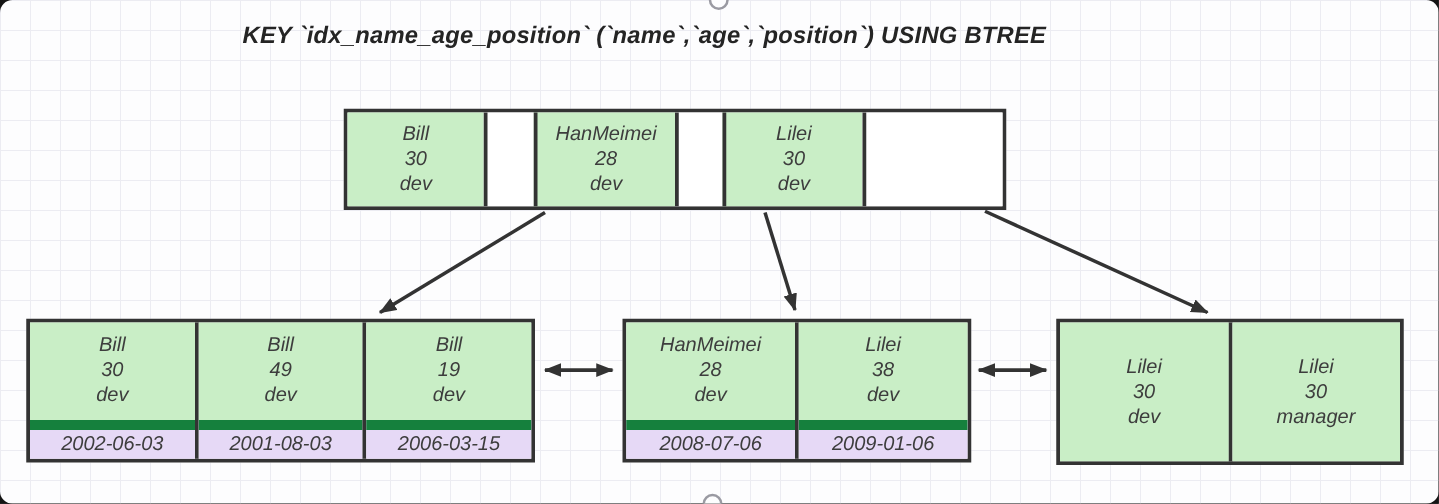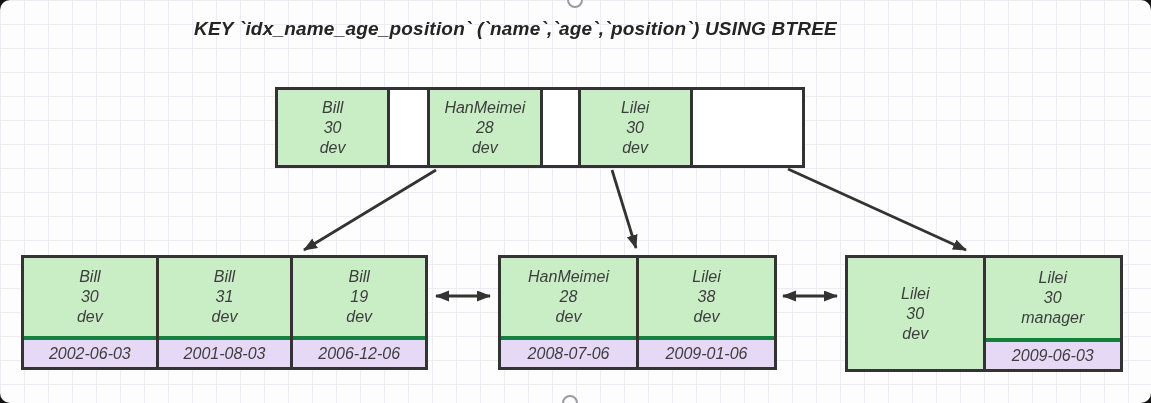--- a/index.html
+++ b/index.html
@@ -17,21 +17,21 @@
     font-size:19px;font-weight:700;color:#242424;letter-spacing:0.2px;
   }
   .node{position:absolute;display:flex;border:3px solid #333;box-sizing:border-box;background:#fff;}
   .node .col{display:flex;flex-direction:column;box-sizing:border-box;}
   .node .col + .col{border-left:3px solid #333;}
   .cell{
     display:flex;flex-direction:column;justify-content:center;align-items:center;
     box-sizing:border-box;color:#3d3d3d;font-size:16px;line-height:20px;text-align:center;
   }
   .key{background:#c9eec6;flex:1;}
-  .data{background:#e6d9f6;height:31px;border-top:4px solid #15803d;flex:none;justify-content:center;}
+  .data{background:#e6d9f6;height:31px;border-top:8px solid #15803d;flex:none;justify-content:center;}
   .pointer{background:#ffffff;}
   
   .root .c-k1{width:137px;} .root .c-p1{width:40px;}
   .root .c-k2{width:132px;} .root .c-p2{width:38px;}
   .root .c-k3{width:134px;} .root .c-p3{flex:1;}
   .arrows{position:absolute;left:0;top:0;width:1151px;height:403px;pointer-events:none;}
 </style>
 </head>
 <body>
 
@@ -65,32 +65,32 @@
       <div class="cell key">
         <div>Bill</div>
         <div>30</div>
         <div>dev</div>
       </div>
       <div class="cell data">2002-06-03</div>
     </div>
     <div class="col" style="flex:1;">
       <div class="cell key">
         <div>Bill</div>
-        <div>31</div>
+        <div>49</div>
         <div>dev</div>
       </div>
       <div class="cell data">2001-08-03</div>
     </div>
     <div class="col" style="flex:1;">
       <div class="cell key">
         <div>Bill</div>
         <div>19</div>
         <div>dev</div>
       </div>
-      <div class="cell data">2006-12-06</div>
+      <div class="cell data">2006-03-15</div>
     </div>
   </div>
 
   <div class="node" style="left:498px;top:255px;width:279px;height:115px;">
     <div class="col" style="flex:1;">
       <div class="cell key">
         <div>HanMeimei</div>
         <div>28</div>
         <div>dev</div>
       </div>
@@ -113,21 +113,20 @@
         <div>30</div>
         <div>dev</div>
       </div>
     </div>
     <div class="col" style="flex:1;">
       <div class="cell key">
         <div>Lilei</div>
         <div>30</div>
         <div>manager</div>
       </div>
-      <div class="cell data">2009-06-03</div>
     </div>
   </div>
 
   <svg class="arrows" viewBox="0 0 1151 403" xmlns="http://www.w3.org/2000/svg">
     <defs>
       <marker id="ah" markerUnits="userSpaceOnUse" markerWidth="16" markerHeight="13" refX="13" refY="5.5" orient="auto-start-reverse">
         <path d="M0,0 L14,5.5 L0,11 Z" fill="#333"></path>
       </marker>
     </defs>
     <line x1="436" y1="170" x2="304" y2="250" stroke="#333" stroke-width="2.8" marker-end="url(#ah)"></line>

